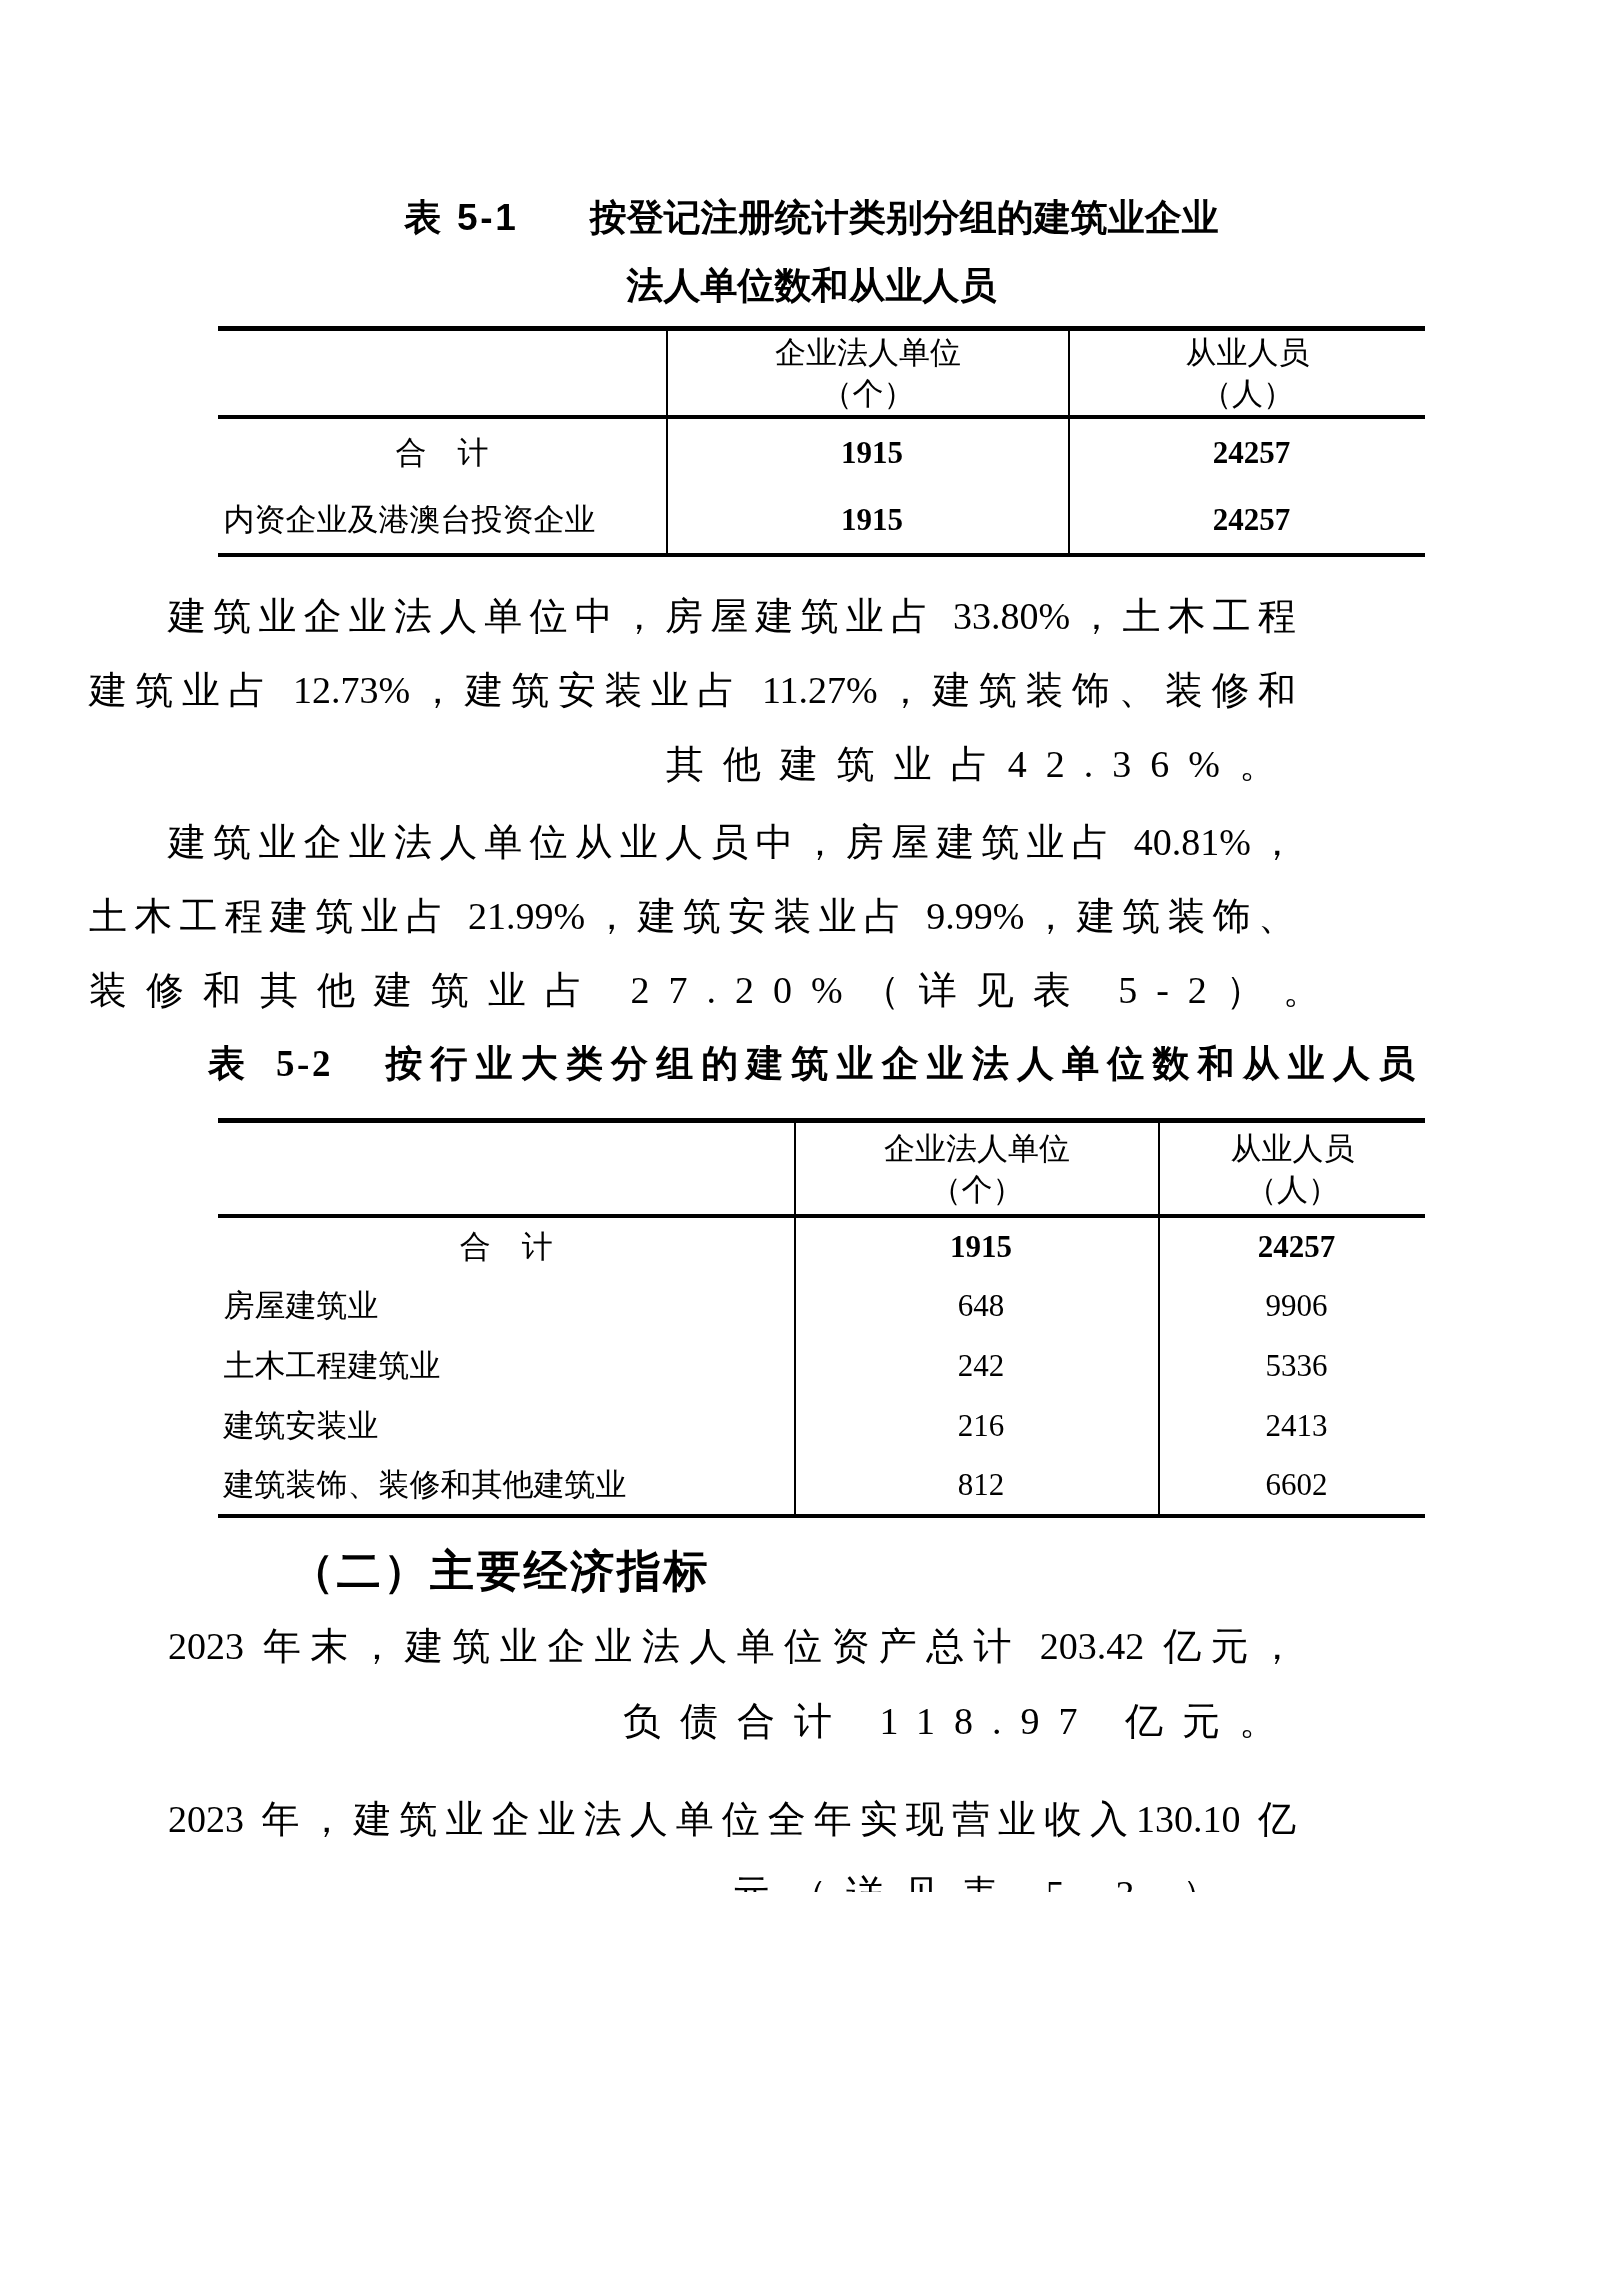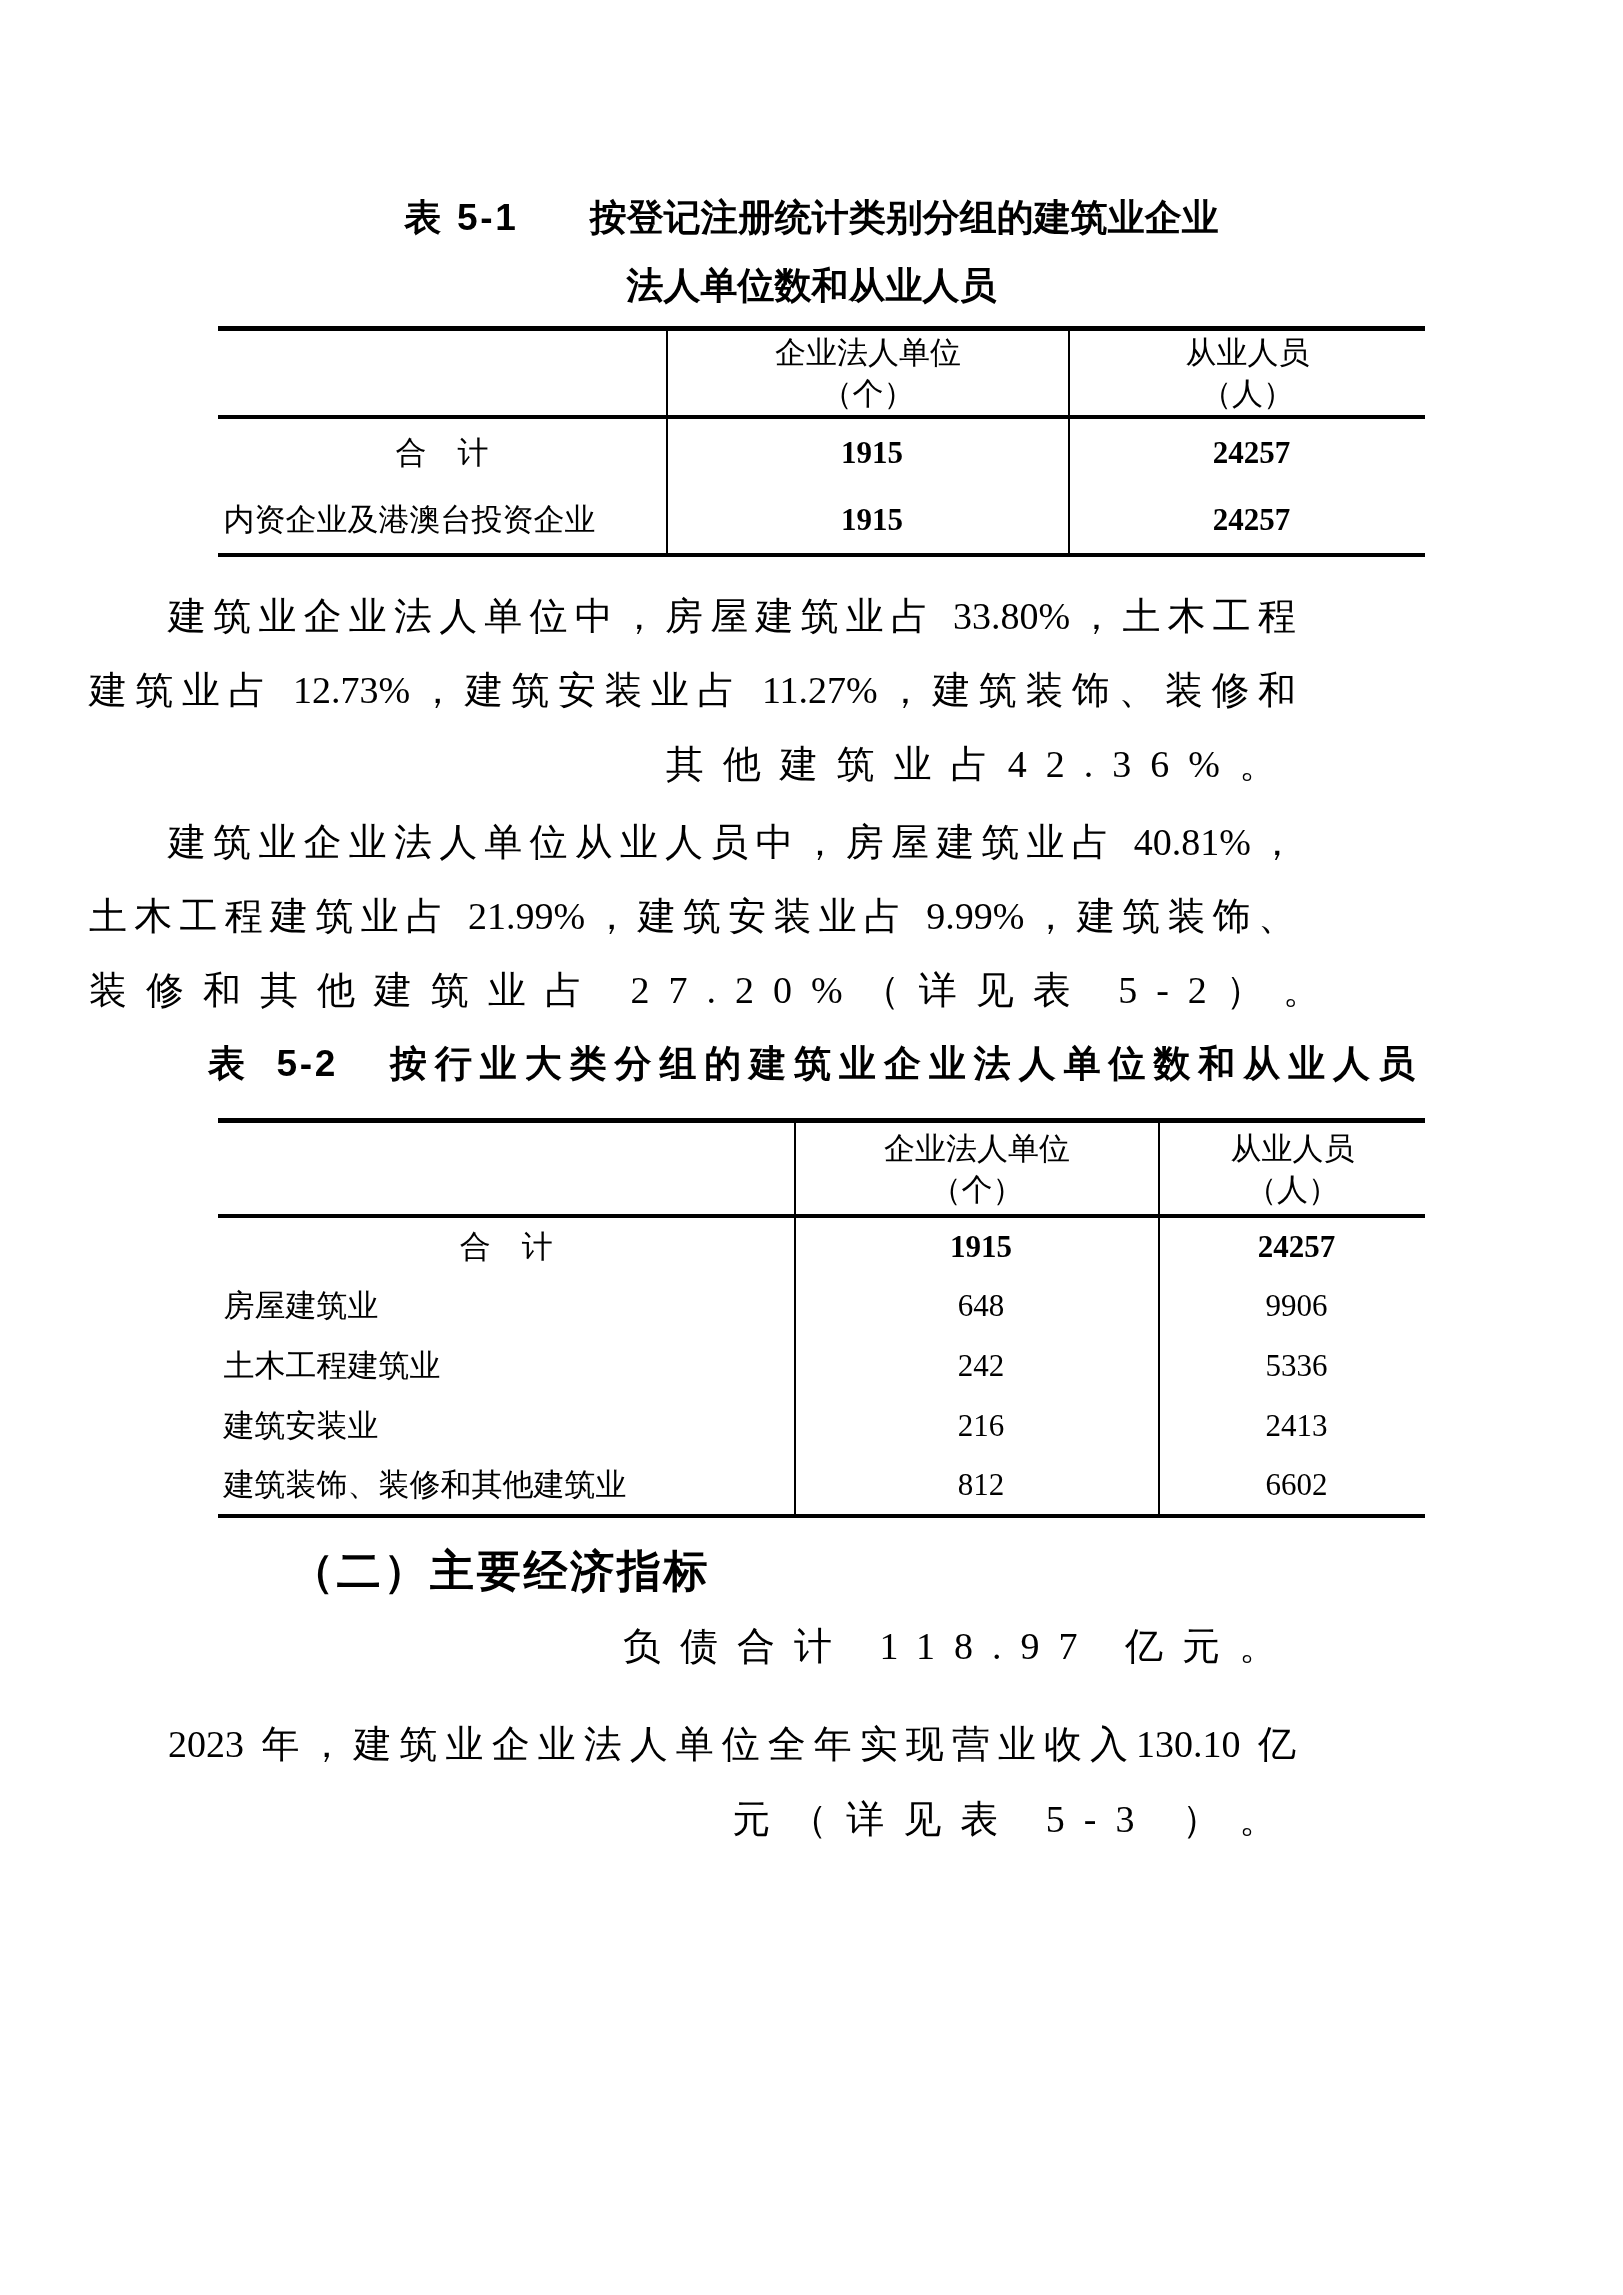--- a/index.html
+++ b/index.html
@@ -16,21 +16,21 @@
     font-family:"Liberation Sans","DejaVu Sans",sans-serif;
     font-weight:700;font-size:37px;line-height:68px;color:#000;
   }
   .doc-title .tlabel{margin-right:71px;letter-spacing:2.7px;}
   .t2-title{
     margin:16.4px auto 0;width:1207px;
     font-family:"Liberation Sans","DejaVu Sans",sans-serif;
     font-weight:700;font-size:37px;line-height:42px;
     text-align:justify;text-align-last:justify;
   }
-  .t2-title .tlabel{margin-right:44px;letter-spacing:2.7px;}
+  .t2-title .tlabel{margin-right:44px;letter-spacing:2.7px;font-family:Liberation Serif, serif;}
 
   
   .stat-table{
     width:1207px;margin-left:218px;border-collapse:collapse;table-layout:fixed;
     font-size:31px;font-family:"Liberation Serif","DejaVu Serif",serif;
     border-top:5.5px solid #000;border-bottom:4.8px solid #000;
   }
   .stat-table th,.stat-table td{padding:0;vertical-align:middle;font-weight:normal;}
   .stat-table th:nth-child(2),.stat-table td:nth-child(2),
   .stat-table th:nth-child(3),.stat-table td:nth-child(3){border-left:2px solid #000;}
@@ -180,20 +180,21 @@
         <td class="lbl">建筑装饰、装修和其他建筑业</td>
         <td class="num">812</td>
         <td class="num">6602</td>
       </tr>
     </tbody>
   </table>
 
   <div class="section-heading">（二）主要经济指标</div>
 
   <div class="para p3">
+    <div class="jline indent">2023 年末，建筑业企业法人单位资产总计 203.42 亿元，</div>
     <div class="lline">负债合计 118.97 亿元。</div>
   </div>
 
   <div class="para p4">
     <div class="jline indent">2023 年，建筑业企业法人单位全年实现营业收入130.10 亿</div>
     <div class="lline">元（详见表 5-3 ）。</div>
   </div>
 
   <div class="page-number">- 11 -</div>
 

